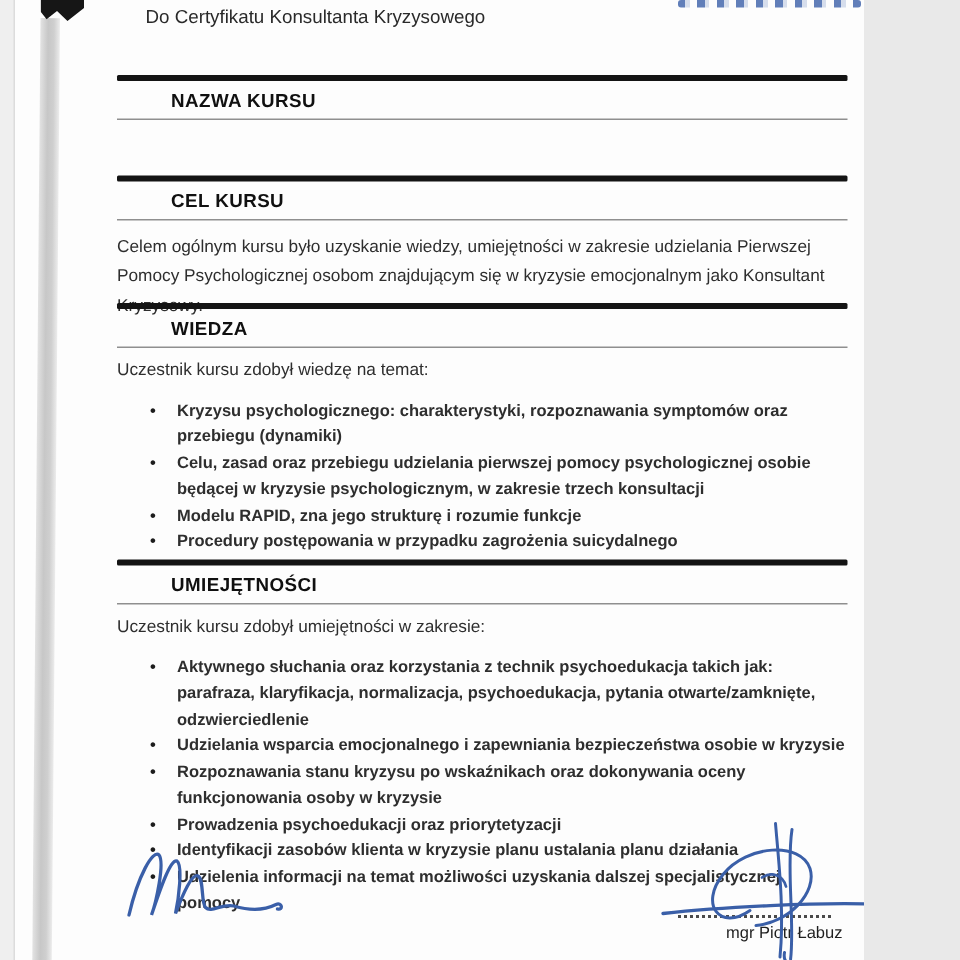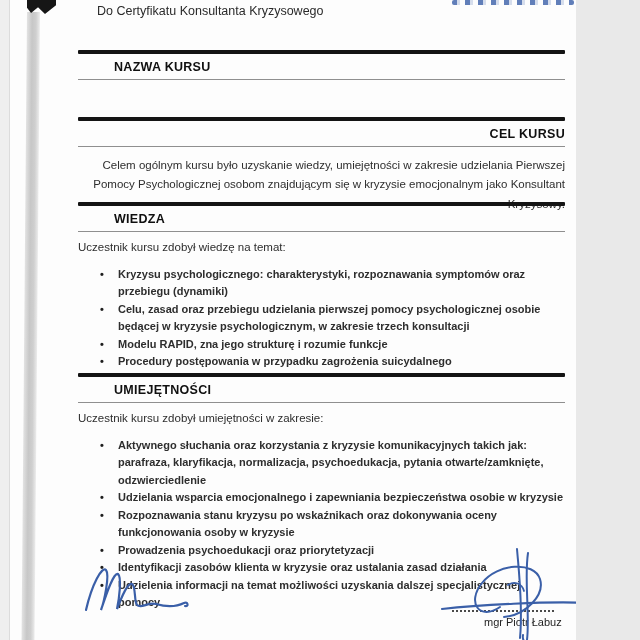--- a/index.html
+++ b/index.html
@@ -51,21 +51,21 @@
   <div class="ink-fragment"></div>
 
   <div class="doc-subtitle">Do Certyfikatu Konsultanta Kryzysowego</div>
 
   <div class="section" style="top:50px;">
     <div class="rule-thick"></div>
     <div class="sec-title">NAZWA KURSU</div>
     <div class="rule-thin"></div>
   </div>
 
-  <div class="section" style="top:117px;text-align:right;">
+  <div class="section" style="top:117px;">
     <div class="rule-thick"></div>
     <div class="sec-title">CEL KURSU</div>
     <div class="rule-thin"></div>
     <div class="sec-body">Celem ogólnym kursu było uzyskanie wiedzy, umiejętności w zakresie udzielania Pierwszej Pomocy Psychologicznej osobom znajdującym się w kryzysie emocjonalnym jako Konsultant Kryzysowy.</div>
   </div>
 
   <div class="section" style="top:202px;">
     <div class="rule-thick"></div>
     <div class="sec-title">WIEDZA</div>
     <div class="rule-thin"></div>
@@ -77,25 +77,25 @@
       <li>Procedury postępowania w przypadku zagrożenia suicydalnego</li>
     </ul>
   </div>
 
   <div class="section" style="top:373px;">
     <div class="rule-thick"></div>
     <div class="sec-title">UMIEJĘTNOŚCI</div>
     <div class="rule-thin"></div>
     <div class="sec-intro">Uczestnik kursu zdobył umiejętności w zakresie:</div>
     <ul class="bullets">
-      <li>Aktywnego słuchania oraz korzystania z kryzysie komunikacyjnych takich jak: parafraza, klaryfikacja, normalizacja, psychoedukacja, pytania otwarte/zamknięte, odzwierciedlenie</li>
+      <li>Aktywnego słuchania oraz korzystania z technik psychoedukacja takich jak: parafraza, klaryfikacja, normalizacja, psychoedukacja, pytania otwarte/zamknięte, odzwierciedlenie</li>
       <li>Udzielania wsparcia emocjonalnego i zapewniania bezpieczeństwa osobie w kryzysie</li>
       <li>Rozpoznawania stanu kryzysu po wskaźnikach oraz dokonywania oceny funkcjonowania osoby w kryzysie</li>
       <li>Prowadzenia psychoedukacji oraz priorytetyzacji</li>
-      <li>Identyfikacji zasobów klienta w kryzysie oraz ustalania zasad działania</li>
+      <li>Identyfikacji zasobów klienta w kryzysie planu ustalania planu działania</li>
       <li>Udzielenia informacji na temat możliwości uzyskania dalszej specjalistycznej pomocy</li>
     </ul>
   </div>
 
   <svg class="sig-svg" style="left:76px;top:558px;" width="140" height="60" viewBox="0 0 140 60">
     <path d="M10,52 C16,26 26,8 30,12 C34,17 28,44 25,52 C31,34 38,14 42,16 C46,19 43,42 41,51 C46,38 52,24 56,26 C60,28 58,44 61,47 C65,51 72,44 80,46 C90,49 100,49 108,45 C112,43 113,49 109,48" stroke-width="2.2"></path>
   </svg>
 
   <div class="sig-block" style="left:452px;top:590px;">
     <div class="sig-line" style="width:102px;margin-top:20px;"></div>

